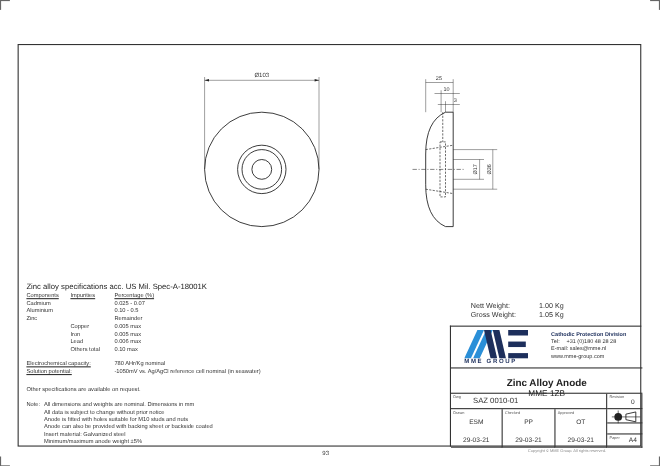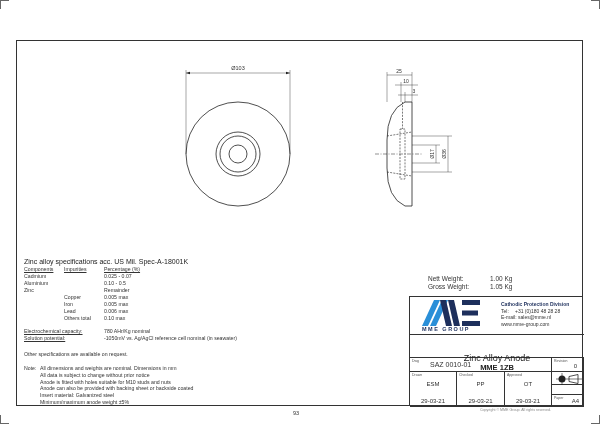--- a/index.html
+++ b/index.html
@@ -30,22 +30,22 @@
   .weights .c1 { width:62px; }
   .tb { position:absolute; left:409px; top:296px; width:174px; height:110px; border-top:1px solid #333; border-left:1px solid #333; box-sizing:border-box; }
   .tb-logo { position:absolute; left:0; top:0; width:174px; height:38px; border-bottom:1px solid #333; box-sizing:border-box; }
   .logo-mark { position:absolute; left:12px; top:3px; }
   .logo-text { position:absolute; left:12px; top:29px; font-size:5.5px; letter-spacing:1.5px; color:#1d2f5c; font-weight:bold; }
   .company { position:absolute; left:91px; top:4px; font-size:5px; line-height:6.5px; color:#333; }
   .company .name { font-weight:bold; color:#1d2f5c; }
   .company .row { display:flex; }
   .company .k { width:14px; }
   .tb-title { position:absolute; left:0; top:38px; width:174px; height:23px; border-bottom:1px solid #333; box-sizing:border-box; text-align:center; }
-  .tb-title .t1 { font-size:9px; line-height:10px; margin-top:18px; }
-  .tb-title .t2 { font-size:7.5px; line-height:9px;font-weight:bold; }
+  .tb-title .t1 { font-size:9px; line-height:10px; margin-top:8px;font-weight:bold; }
+  .tb-title .t2 { font-size:7.5px; line-height:9px; }
   .cell { position:absolute; border-right:1px solid #333; border-bottom:1px solid #333; box-sizing:border-box; }
   .cell .lab { position:absolute; left:2px; top:1px; font-size:3.5px; color:#555; }
   .cell .val { position:absolute; left:0; right:0; text-align:center; font-size:6px; color:#333; }
   .copyright { position:absolute; left:480px; top:408px; font-size:3.6px; color:#888; }
   .pagenum { position:absolute; left:293px; top:410px; font-size:5.5px; color:#333; }
 </style>
 </head>
 <body>
 
 <div class="corner c-tl"></div>

